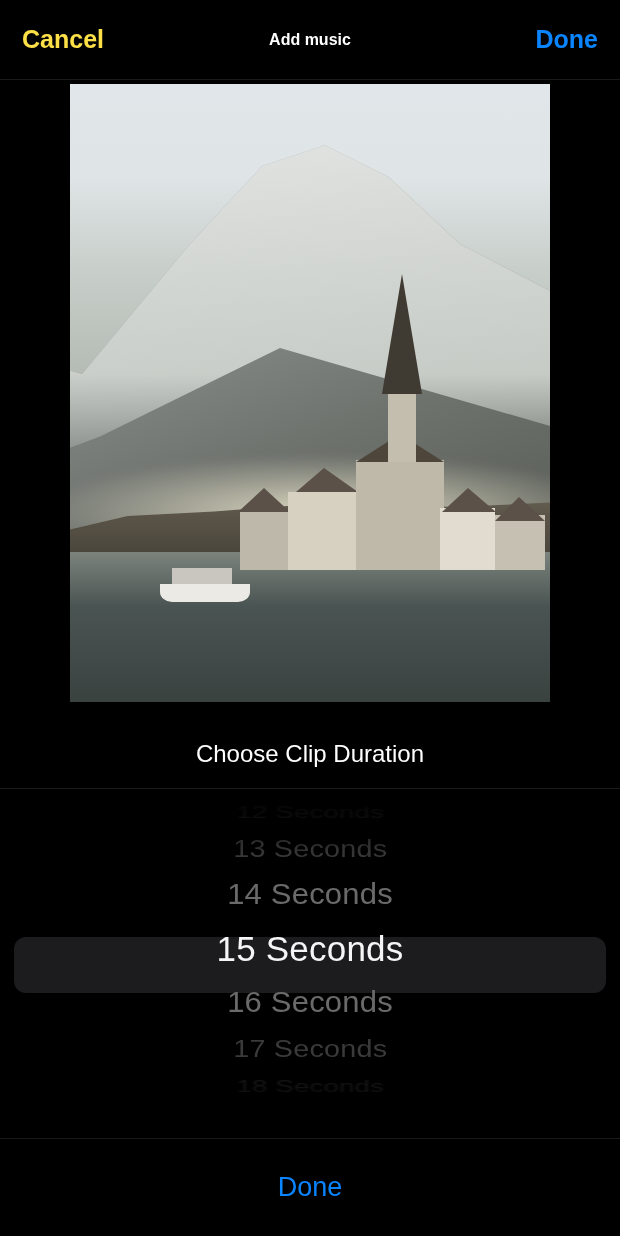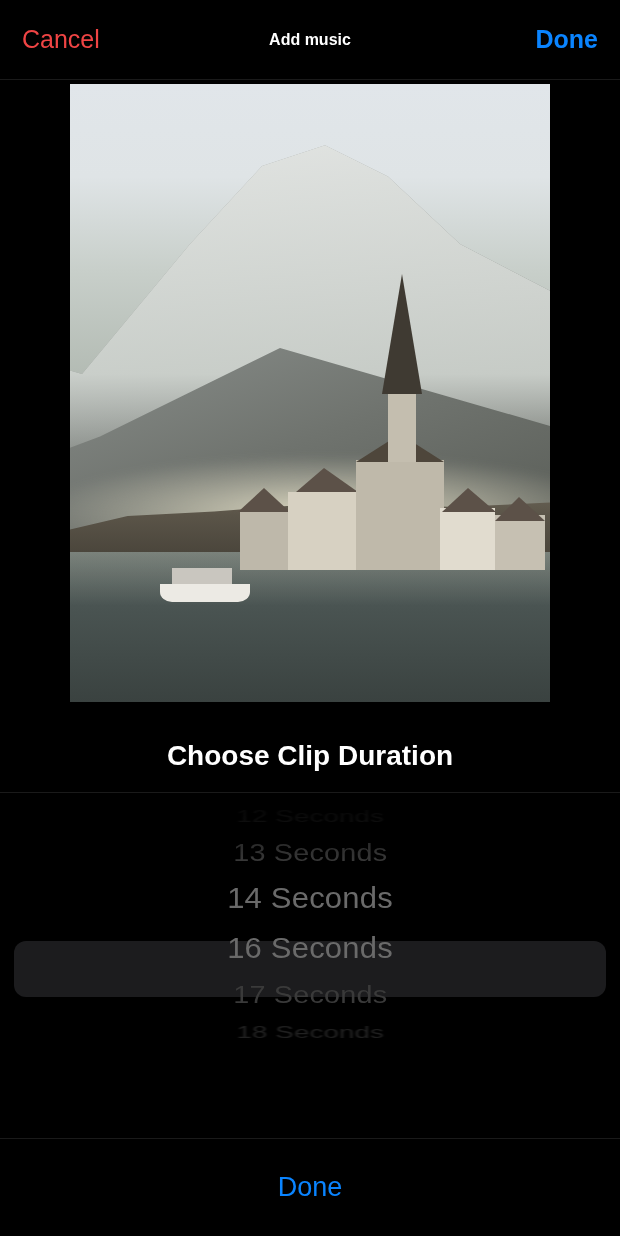--- a/index.html
+++ b/index.html
@@ -27,22 +27,22 @@
   .nav .left  { text-align: left; }
   .nav .right { text-align: right; }
   .nav .title {
     flex: 1;
     text-align: center;
     font-size: 16px;
     font-weight: 700;
   }
   .nav-btn {
     font-size: 25px;
-    font-weight: 400;
-    color: #ef4444;
+    font-weight: 700;
+    color: #fde047;
     background: none;
     border: none;
   }
   .nav-btn.accent { color: #0a84ff; font-weight: 600; }
 
   
   .preview-wrap {
     display: flex;
     justify-content: center;
     padding: 0;
@@ -162,22 +162,22 @@
     position:absolute; bottom: 176px; left: 142px;
     width:0;height:0;
     border-left:20px solid transparent;
     border-right:20px solid transparent;
     border-bottom:120px solid #3f3a32;
   }
 
   
   .section-title {
     text-align: center;
-    font-size: 28px;
-    font-weight: 700;
+    font-size: 24px;
+    font-weight: 400;
     margin-top: 38px;
     margin-bottom: 20px;
   }
 
   
   .picker-area {
     position: relative;
     border-top: 1px solid #1a1a1a;
     height: 338px;
     overflow: hidden;
@@ -280,20 +280,21 @@
 </div>
 
 <div class="section-title">Choose Clip Duration</div>
 
 <div class="picker-area">
   <div class="picker-highlight"></div>
   <div class="picker-col">
     <div class="picker-item far2">12 Seconds</div>
     <div class="picker-item far1">13 Seconds</div>
     <div class="picker-item near">14 Seconds</div>
+    <div class="picker-item sel">15 Seconds</div>
     <div class="picker-item near">16 Seconds</div>
     <div class="picker-item far1">17 Seconds</div>
     <div class="picker-item far2">18 Seconds</div>
   </div>
 </div>
 
 <div class="bottom-bar">
   <button class="bottom-done">Done</button>
 </div>
 

